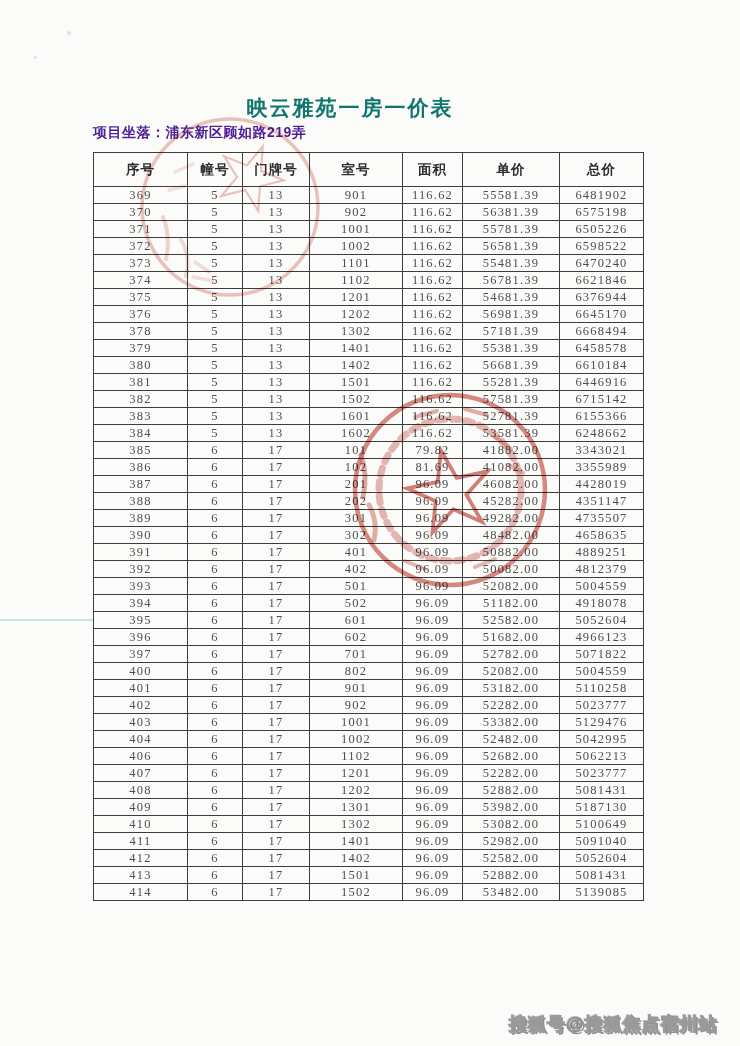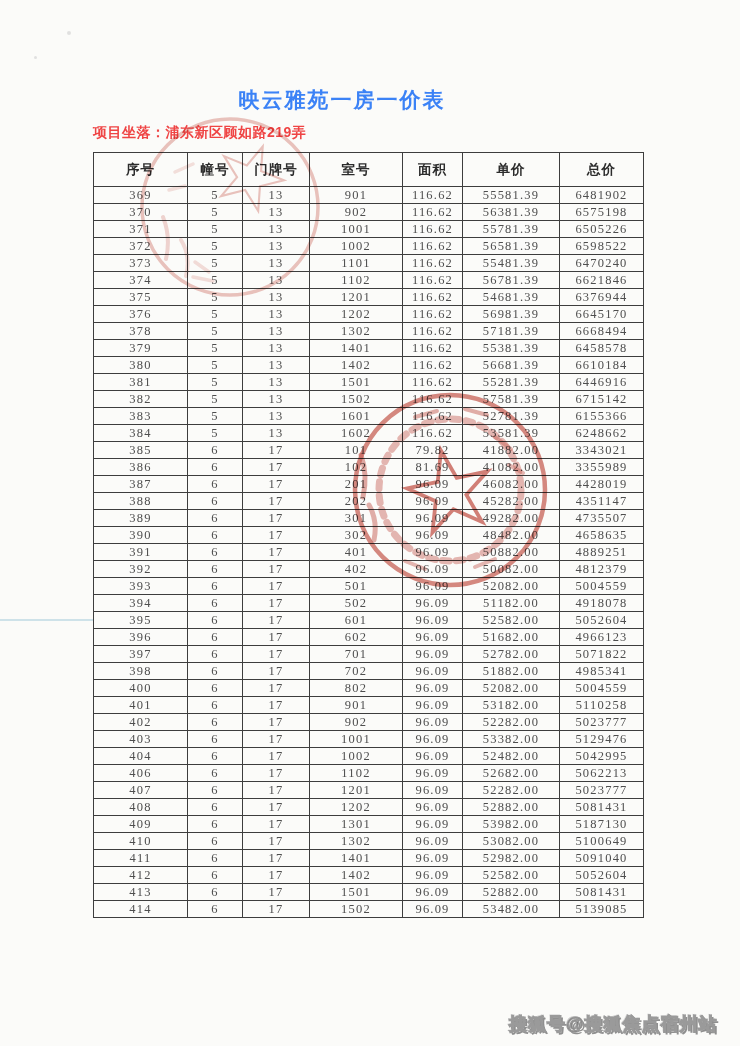--- a/index.html
+++ b/index.html
@@ -3,27 +3,27 @@
 <meta charset="utf-8">
 <style>
   html,body{margin:0;padding:0;}
   body{
     width:740px;height:1046px;position:relative;overflow:hidden;
     background:#fbfbf9;
     font-family:"Liberation Sans", sans-serif;
   }
   .page{position:absolute;inset:0;}
   .doc-title{
-    position:absolute;top:82px;left:0;width:676px;margin:4px;
-    text-align:center;font-size:21px;font-weight:bold;color:#3b82f6;
+    position:absolute;top:82px;left:0;width:676px;margin:12px;
+    text-align:center;font-size:21px;font-weight:bold;color:#0f766e;
     letter-spacing:2px;
   }
   .location-line{
     position:absolute;top:124px;left:93px;
-    font-size:14px;font-weight:bold;color:#ef4444;letter-spacing:0.5px;
+    font-size:14px;font-weight:bold;color:#4c1d95;letter-spacing:0.5px;
   }
   table.price-table{
     position:absolute;top:152px;left:93px;width:550px;
     border-collapse:collapse;table-layout:fixed;
     background:transparent;
   }
   .price-table th,.price-table td{
     border:1px solid #3d3d3d;text-align:center;vertical-align:middle;
     padding:0;overflow:hidden;white-space:nowrap;
   }
@@ -333,29 +333,20 @@
         <tr>
           <td>397</td>
           <td>6</td>
           <td>17</td>
           <td>701</td>
           <td>96.09</td>
           <td>52782.00</td>
           <td>5071822</td>
         </tr>
         <tr>
-          <td>398</td>
-          <td>6</td>
-          <td>17</td>
-          <td>702</td>
-          <td>96.09</td>
-          <td>51882.00</td>
-          <td>4985341</td>
-        </tr>
-        <tr>
           <td>400</td>
           <td>6</td>
           <td>17</td>
           <td>802</td>
           <td>96.09</td>
           <td>52082.00</td>
           <td>5004559</td>
         </tr>
         <tr>
           <td>401</td>

